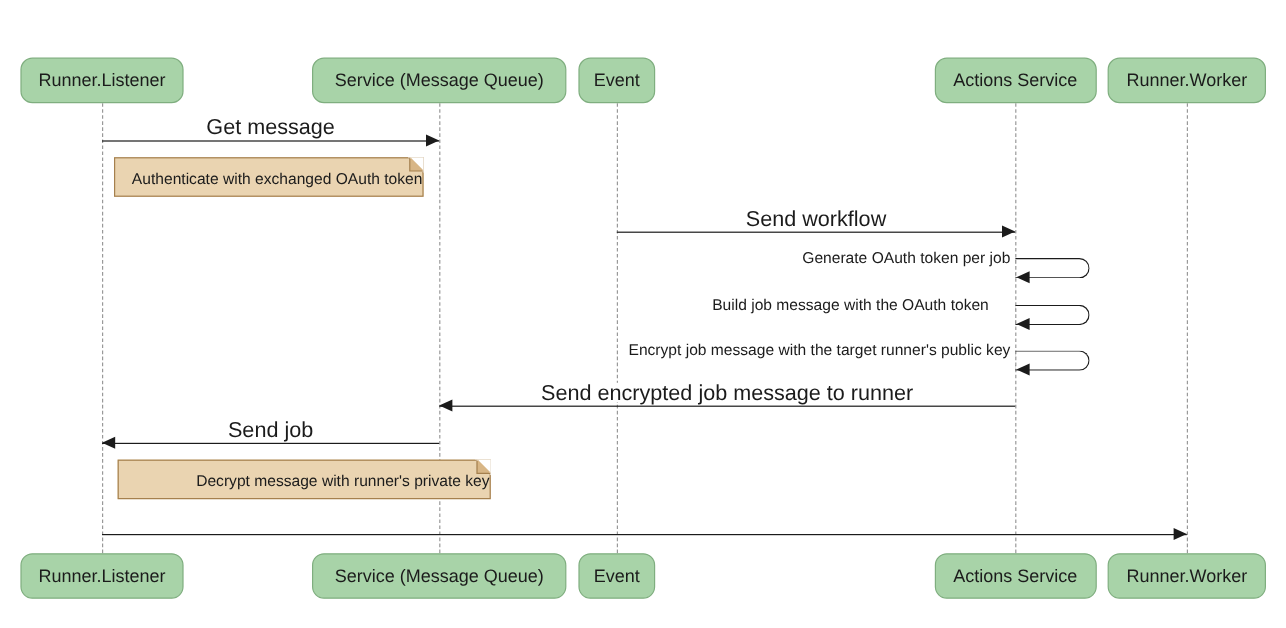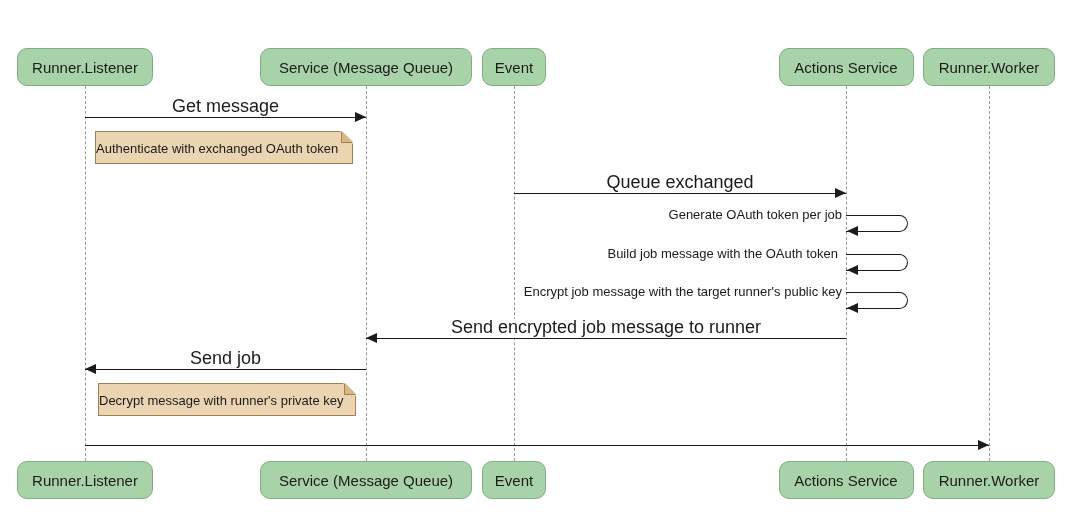--- a/index.html
+++ b/index.html
@@ -20,21 +20,21 @@
   .ah-r{position:absolute; width:0; height:0;
         border-top:5px solid transparent; border-bottom:5px solid transparent;
         border-left:11px solid var(--stroke,#1b1b1b);}
   .ah-l{position:absolute; width:0; height:0;
         border-top:5px solid transparent; border-bottom:5px solid transparent;
         border-right:11px solid var(--stroke,#1b1b1b);}
   .selfloop{position:absolute; box-sizing:border-box;
         border:1.5px solid var(--stroke,#1b1b1b); border-left:none;
         border-radius:0 9px 9px 0;}
   .note{position:absolute; box-sizing:border-box; background:var(--note-fill,#EAD4B1);
-        border:1px solid var(--note-border,#A5804E); font-size:13px; text-align:left;
+        border:1px solid var(--note-border,#A5804E); font-size:13px; text-align:right;
         white-space:nowrap; overflow:visible;}
   .note-cut{position:absolute; top:-1px; right:-1px; width:0; height:0;
         border-top:13px solid #ffffff; border-left:13px solid transparent;}
   .note-flap{position:absolute; top:-1px; right:-1px; width:0; height:0;
         border-bottom:11px solid var(--note-fold,#d8b686); border-right:11px solid transparent;}
   .note-flap-edge{position:absolute; top:-1px; right:-1px; width:0; height:0;
         border-bottom:12px solid var(--note-border,#A5804E); border-right:12px solid transparent;}
 </style>
 </head>
 <body>
@@ -43,38 +43,38 @@
 <div class="lifeline" style="left: 85px; top: 86px; height: 375px;"></div>
     <div class="lifeline" style="left: 366px; top: 86px; height: 375px;"></div>
     <div class="lifeline" style="left: 514px; top: 86px; height: 375px;"></div>
     <div class="lifeline" style="left: 846px; top: 86px; height: 375px;"></div>
     <div class="lifeline" style="left: 989px; top: 86px; height: 375px;"></div>
     <div class="mline" style="left: 85px; top: 117px; width: 281px;"></div>
     <div class="mlabel" style="left: 225.5px; top: 98px;">Get message</div>
     <div class="ah-r" style="left: 355px; top: 112px;"></div>
     <div class="note" style="left: 95px; top: 131px; width: 258px; height: 33px; line-height: 33px;">Authenticate with exchanged OAuth token<div class="note-cut"></div><div class="note-flap-edge"></div><div class="note-flap"></div></div>
     <div class="mline" style="left: 514px; top: 193px; width: 332px;"></div>
-    <div class="mlabel" style="left: 680px; top: 174px;">Queue exchanged</div>
+    <div class="mlabel" style="left: 680px; top: 174px;">Send workflow</div>
     <div class="ah-r" style="left: 835px; top: 188px;"></div>
     <div class="selfloop" style="left: 846px; top: 215px; width: 62px; height: 17px;"></div>
     <div class="ah-l" style="left: 847px; top: 226px;"></div>
     <div class="slabel" style="top: 207px; right: 230px;">Generate OAuth token per job</div>
     <div class="selfloop" style="left: 846px; top: 254px; width: 62px; height: 17px;"></div>
     <div class="ah-l" style="left: 847px; top: 265px;"></div>
-    <div class="slabel" style="top: 246px; right: 234px; padding-left: 48px;">Build job message with the OAuth token</div>
+    <div class="slabel" style="top: 246px; right: 248px; padding-left: 48px;">Build job message with the OAuth token</div>
     <div class="selfloop" style="left: 846px; top: 292px; width: 62px; height: 17px;"></div>
     <div class="ah-l" style="left: 847px; top: 303px;"></div>
     <div class="slabel" style="top: 284px; right: 230px;">Encrypt job message with the target runner's public key</div>
     <div class="mline" style="left: 366px; top: 338px; width: 480px;"></div>
     <div class="mlabel" style="left: 606px; top: 319px;">Send encrypted job message to runner</div>
     <div class="ah-l" style="left: 366px; top: 333px;"></div>
     <div class="mline" style="left: 85px; top: 369px; width: 281px;"></div>
     <div class="mlabel" style="left: 225.5px; top: 350px;">Send job</div>
     <div class="ah-l" style="left: 85px; top: 364px;"></div>
-    <div class="note" style="left: 98px; top: 383px; width: 258px; height: 33px; line-height: 33px;">Decrypt message with runner's private key<div class="note-cut"></div><div class="note-flap-edge"></div><div class="note-flap"></div></div>
+    <div class="note" style="left: 98px; top: 383px; width: 311px; height: 33px; line-height: 33px;">Decrypt message with runner's private key<div class="note-cut"></div><div class="note-flap-edge"></div><div class="note-flap"></div></div>
     <div class="mline" style="left: 85px; top: 445px; width: 904px;"></div>
     <div class="ah-r" style="left: 978px; top: 440px;"></div>
     <div class="actor" style="left: 17px; top: 48px; width: 136px;">Runner.Listener</div>
     <div class="actor" style="left: 17px; top: 461px; width: 136px;">Runner.Listener</div>
     <div class="actor" style="left: 260px; top: 48px; width: 212px;">Service (Message Queue)</div>
     <div class="actor" style="left: 260px; top: 461px; width: 212px;">Service (Message Queue)</div>
     <div class="actor" style="left: 482px; top: 48px; width: 64px;">Event</div>
     <div class="actor" style="left: 482px; top: 461px; width: 64px;">Event</div>
     <div class="actor" style="left: 778.5px; top: 48px; width: 135px;">Actions Service</div>
     <div class="actor" style="left: 778.5px; top: 461px; width: 135px;">Actions Service</div>

